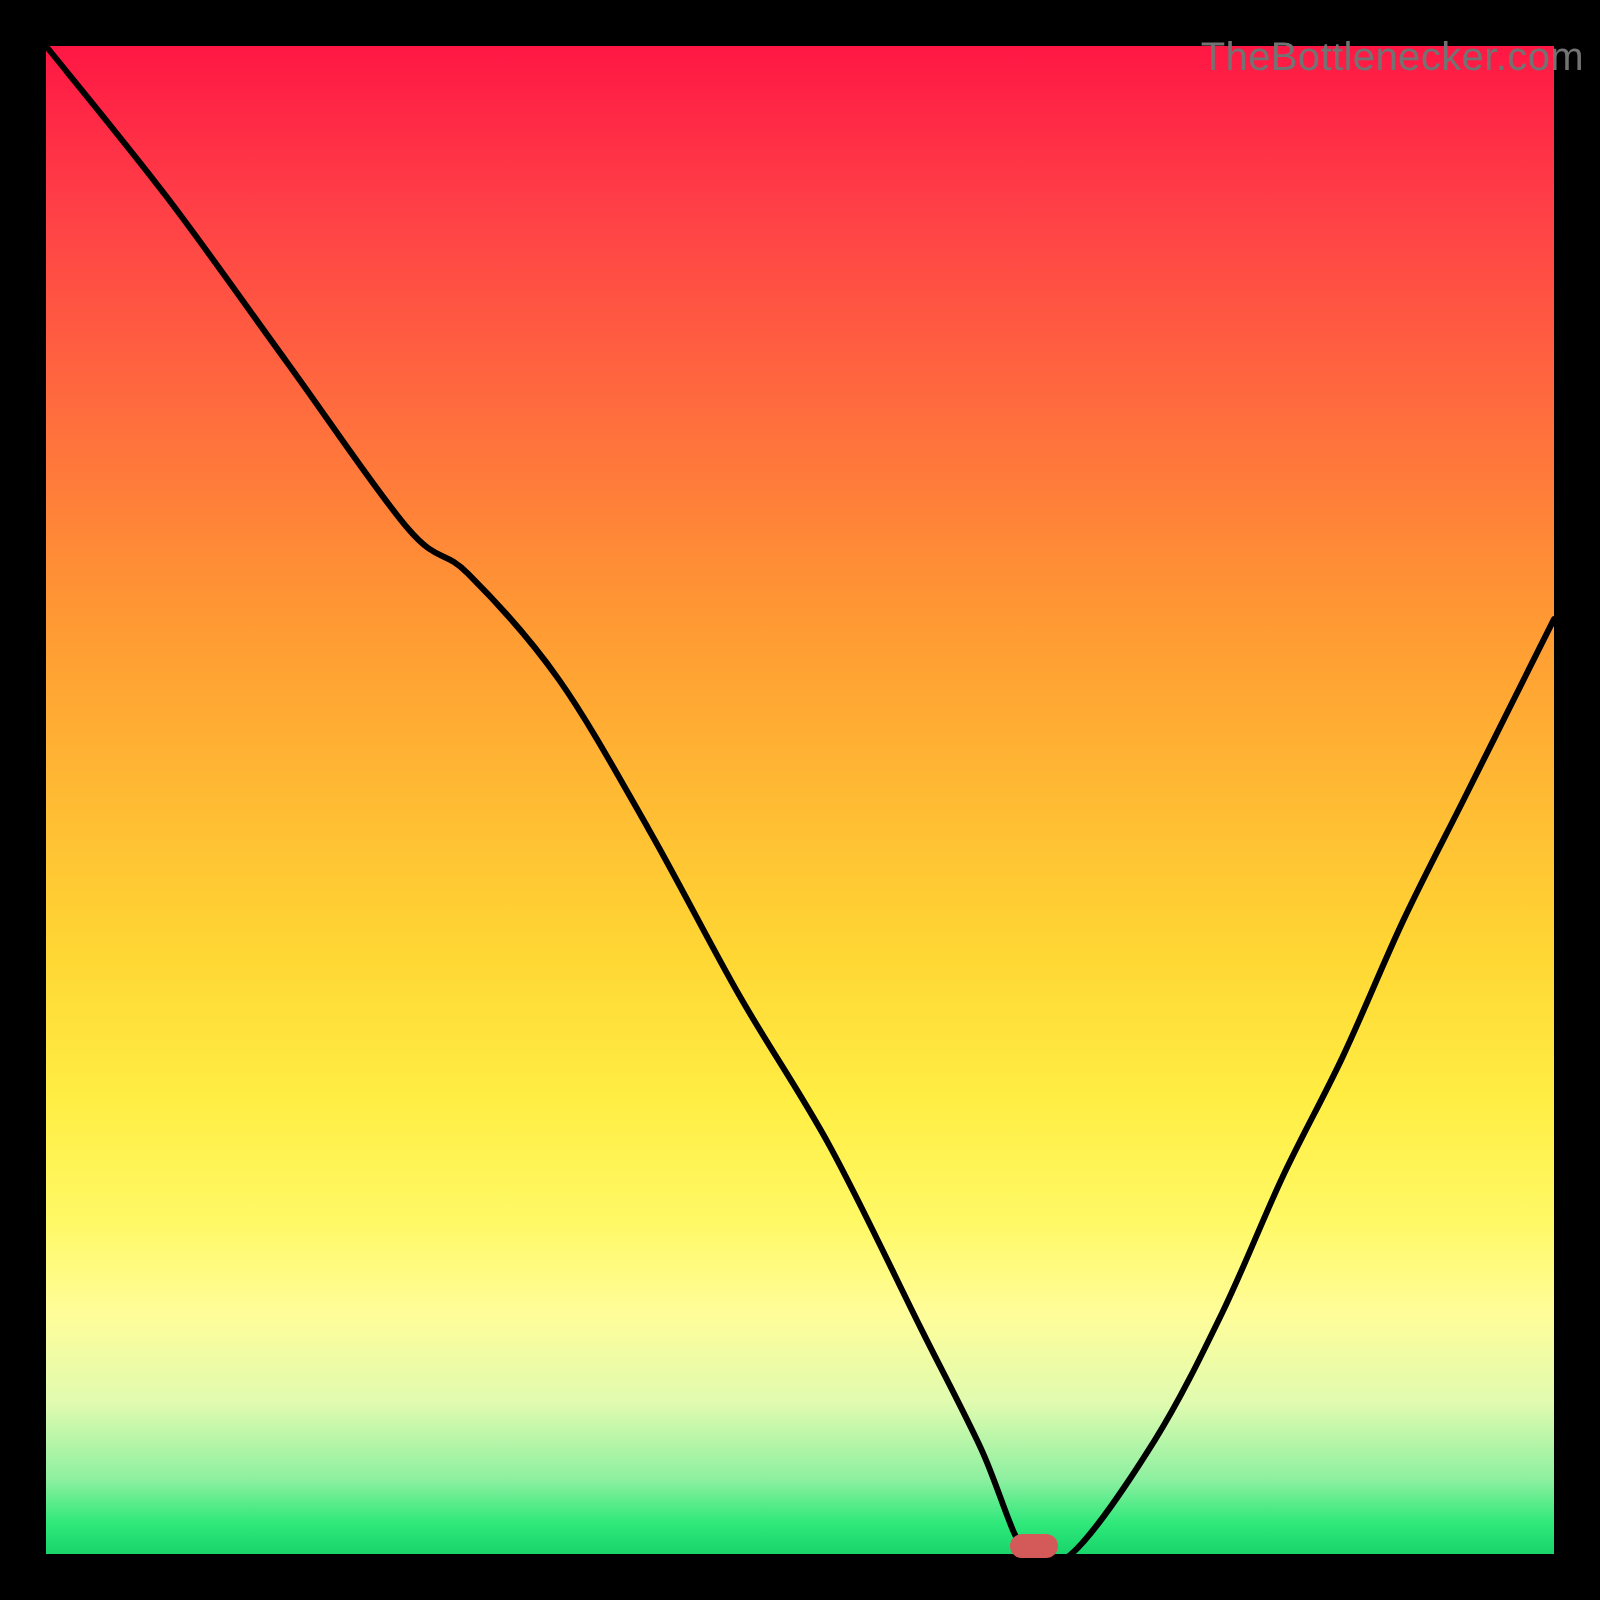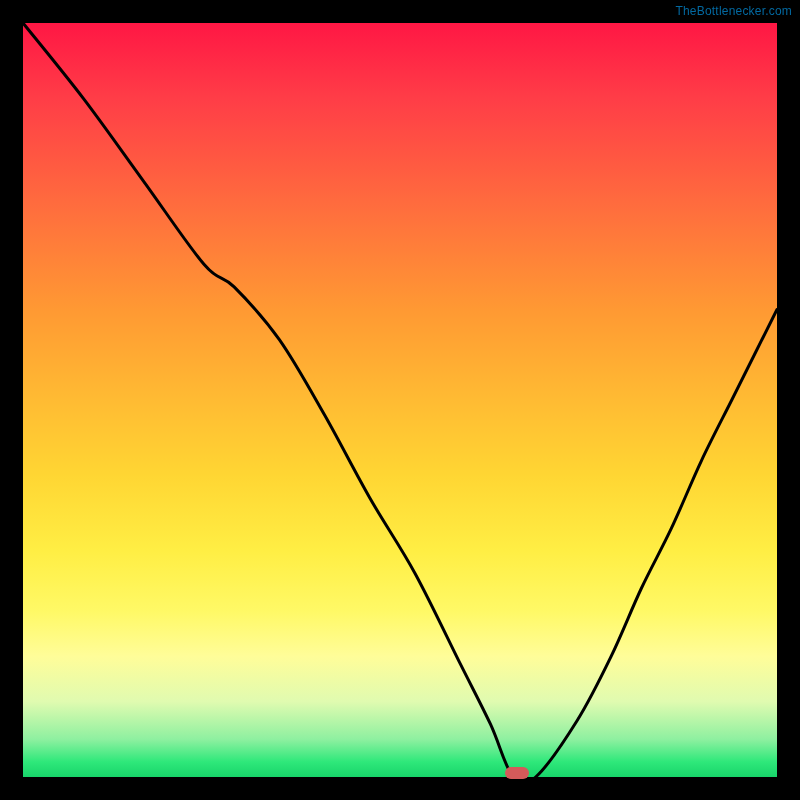--- a/index.html
+++ b/index.html
@@ -51,25 +51,25 @@
   .optimum {
     position: absolute;
     width: 24px;
     height: 12px;
     border-radius: 6px;
     background: #d45a5a;
     transform: translate(-50%, -50%);
   }
   .watermark {
     position: absolute;
-    top: 4px;
+    top: 18px;
     right: 8px;
     font-family: Arial, Helvetica, sans-serif;
-    font-size: 12px;
-    color: #0369a1;
+    font-size: 20px;
+    color: #737373;
     letter-spacing: 0.2px;
   }
 </style>
 </head>
 <body>
 
 <div class="frame">
   <div class="plot"></div>
 
   <svg class="curve" viewBox="0 0 754 754" preserveAspectRatio="none">

